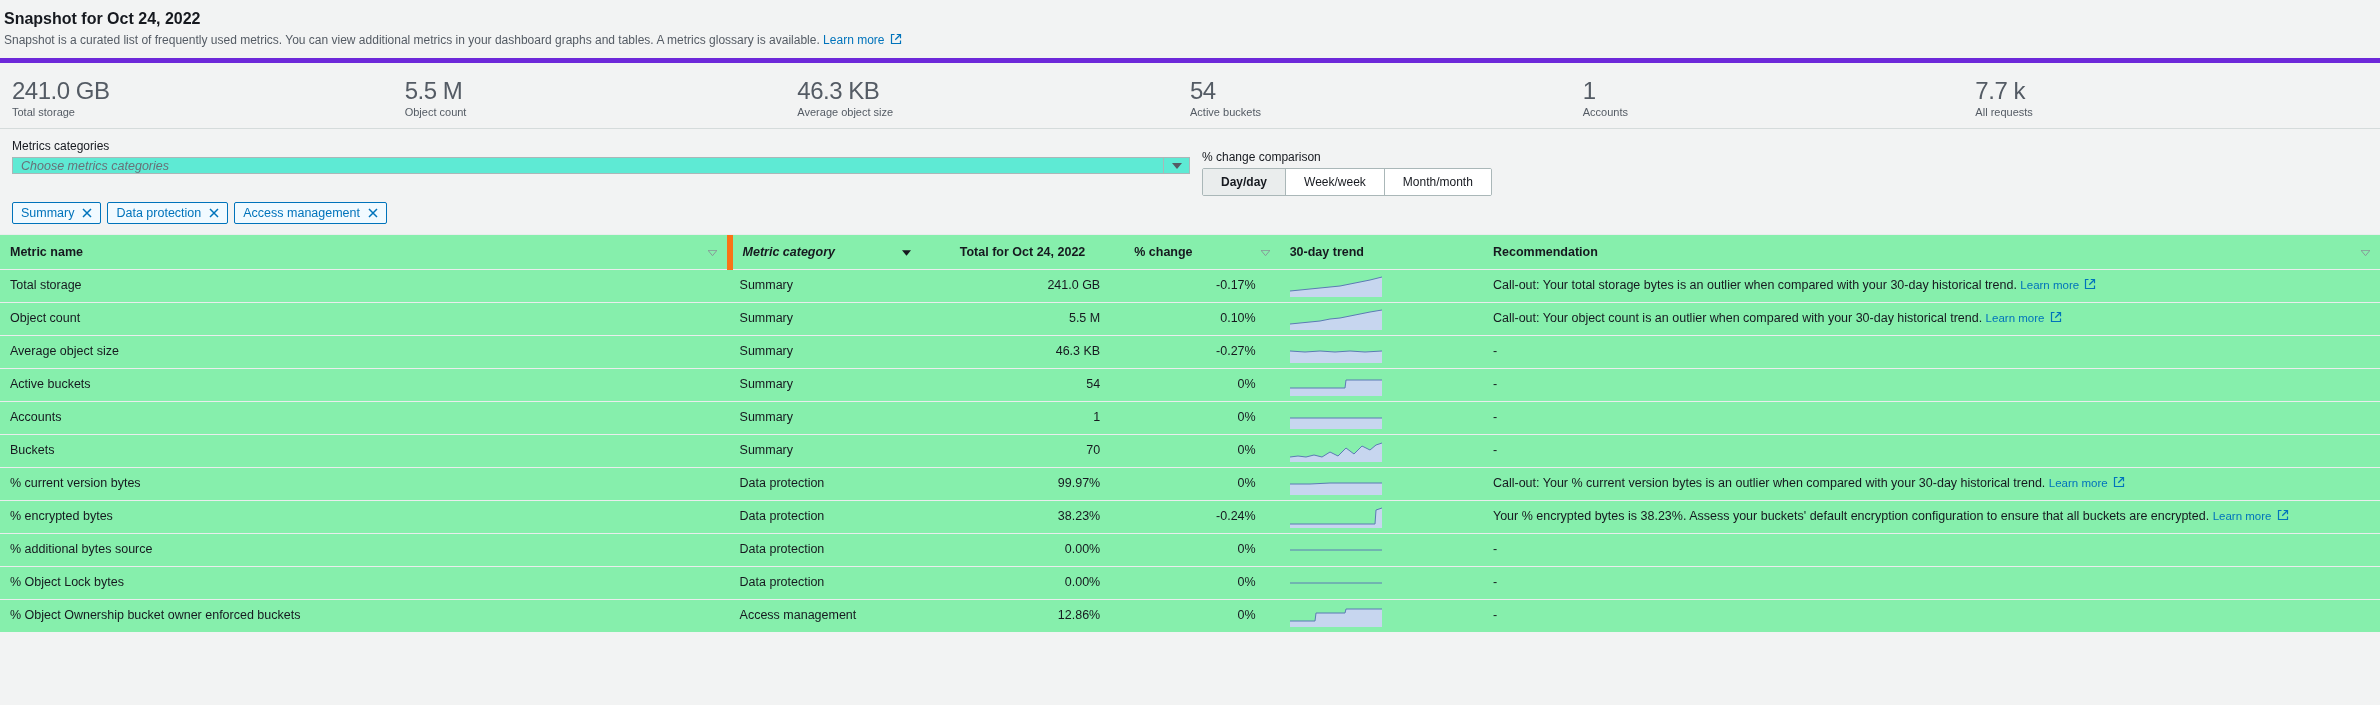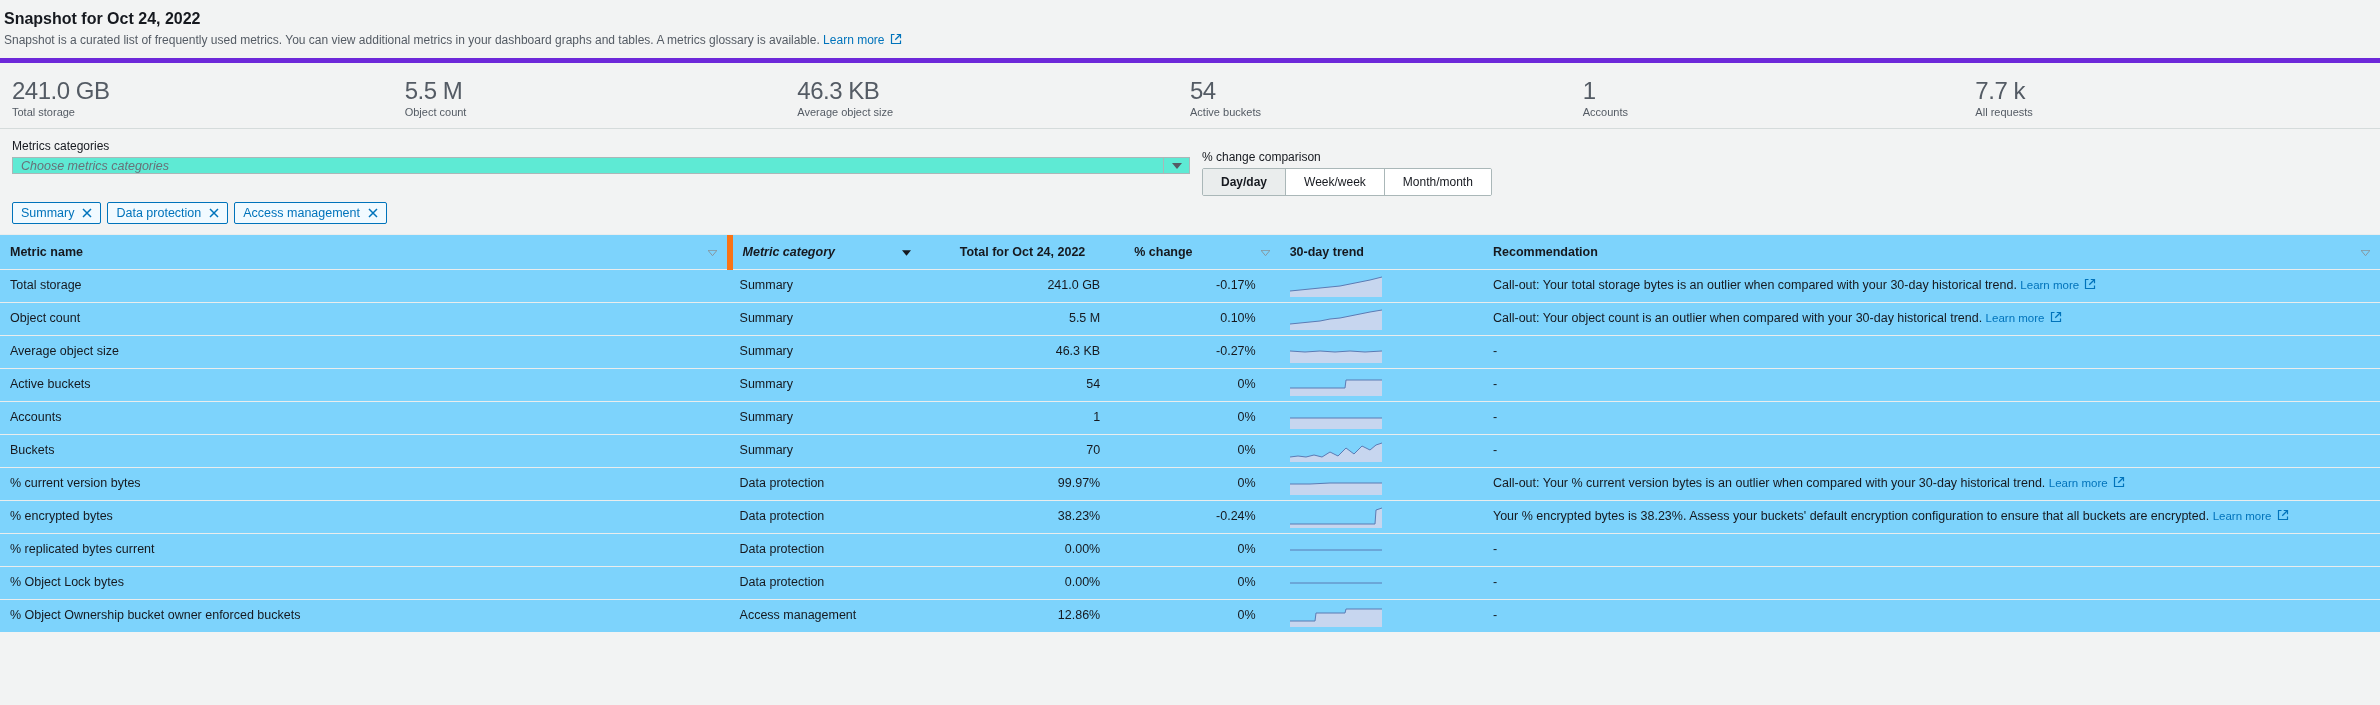--- a/index.html
+++ b/index.html
@@ -26,21 +26,21 @@
 
   .seg-group { display: inline-flex; border: 1px solid #aab7b8; border-radius: 2px; overflow: hidden; background: #fff; }
   .seg-btn { padding: 6px 18px; font-size: 12px; border: none; background: #fff; cursor: pointer; border-right: 1px solid #aab7b8; color: #16191f; }
   .seg-btn:last-child { border-right: none; }
   .seg-btn.active { background: #eaeded; font-weight: 700; }
 
   .chips-row { padding: 0 12px 10px; display: flex; gap: 6px; flex-wrap: wrap; background: #f2f3f3; }
   .chip { display: inline-flex; align-items: center; gap: 8px; border: 1px solid #0073bb; background: #f1faff; color: #0073bb; font-size: 12.5px; padding: 3px 8px; border-radius: 2px; }
   .chip .x { cursor: pointer; display: inline-flex; }
 
-  .table-wrap { background: #7dd3fc; border-top: 1px solid #eaeded; }
+  .table-wrap { background: #86efac; border-top: 1px solid #eaeded; }
   table { width: 100%; border-collapse: collapse; table-layout: fixed; }
   thead th { text-align: left; font-weight: 700; font-size: 12.5px; padding: 10px 10px; border-bottom: 1px solid #eaeded; color: #16191f; position: relative; }
   thead th .sort-ind { float: right; color: #879196; }
   thead th.sorted .sort-ind { color: #16191f; }
   tbody td { font-size: 12.5px; padding: 5px 10px; border-bottom: 1px solid #eaeded; color: #16191f; vertical-align: middle; line-height: 1.4; }
   tbody tr:last-child td { border-bottom: none; }
   .col-name   { width: 30.5%; }
   .col-cat    { width: 8%; }
   .col-total-h { width: 8.5%; }
   .col-change-h { width: 6.5%; }
@@ -312,21 +312,21 @@
                 <polyline points="0,18 70,18 80,18 85,18 86,4 92,2" fill="none" stroke="#5b7bb4" stroke-width="1"></polyline>
               </svg>
             </td>
             <td><span class="rec-text">Your % encrypted bytes is 38.23%. Assess your buckets' default encryption configuration to ensure that all buckets are encrypted.</span> <a class="rec-link">Learn more <span class="ext-icon"><svg width="12" height="12" viewBox="0 0 16 16" fill="none" stroke="#0073bb" stroke-width="1.6">
                     <path d="M6 2H2v12h12v-4"></path>
                     <path d="M9 2h5v5"></path>
                     <path d="M14 2L7 9"></path>
                   </svg></span></a></td>
           </tr>
           <tr>
-            <td>% replicated bytes current</td>
+            <td>% additional bytes source</td>
             <td>Data protection</td>
             <td class="num">0.00%</td>
             <td class="num">0%</td>
             <td>
               <svg class="spark" viewBox="0 0 92 22" preserveAspectRatio="none">
                 <polyline points="0,11 92,11" fill="none" stroke="#5b7bb4" stroke-width="1"></polyline>
               </svg>
             </td>
             <td><span class="rec-text">-</span></td>
           </tr>

